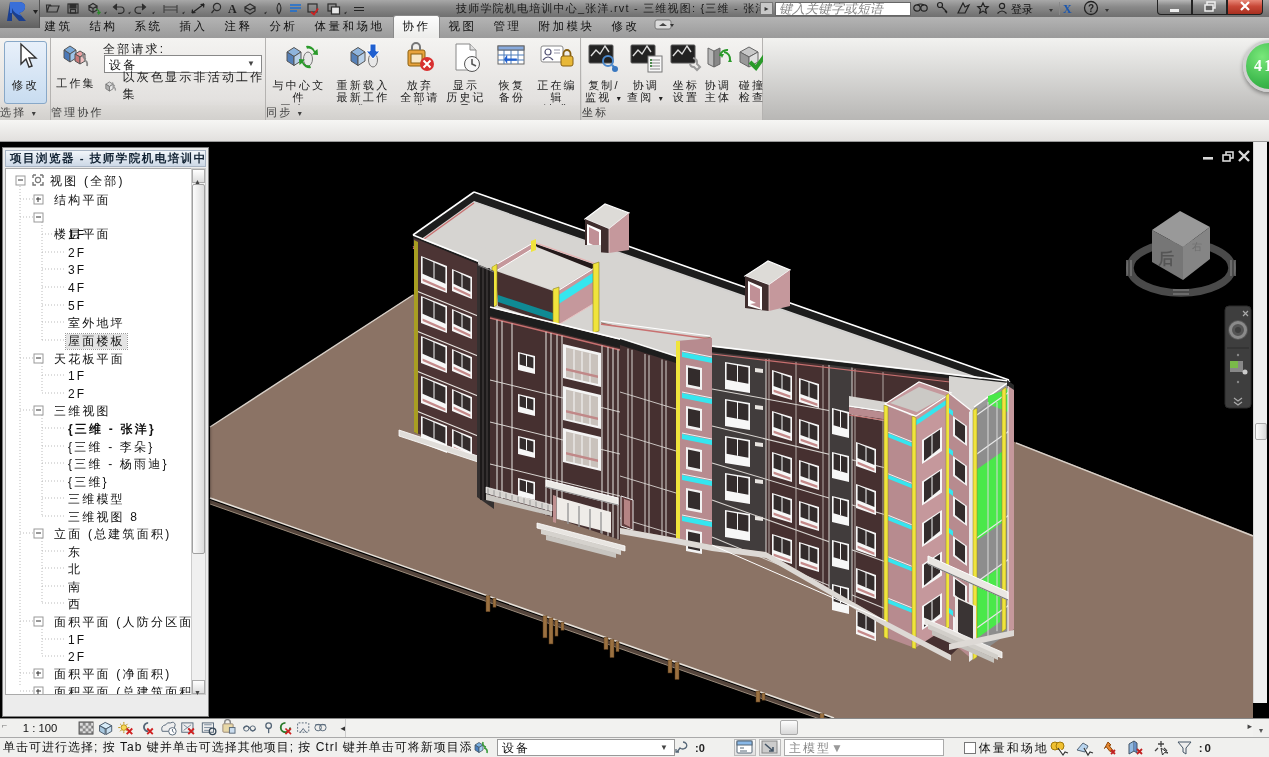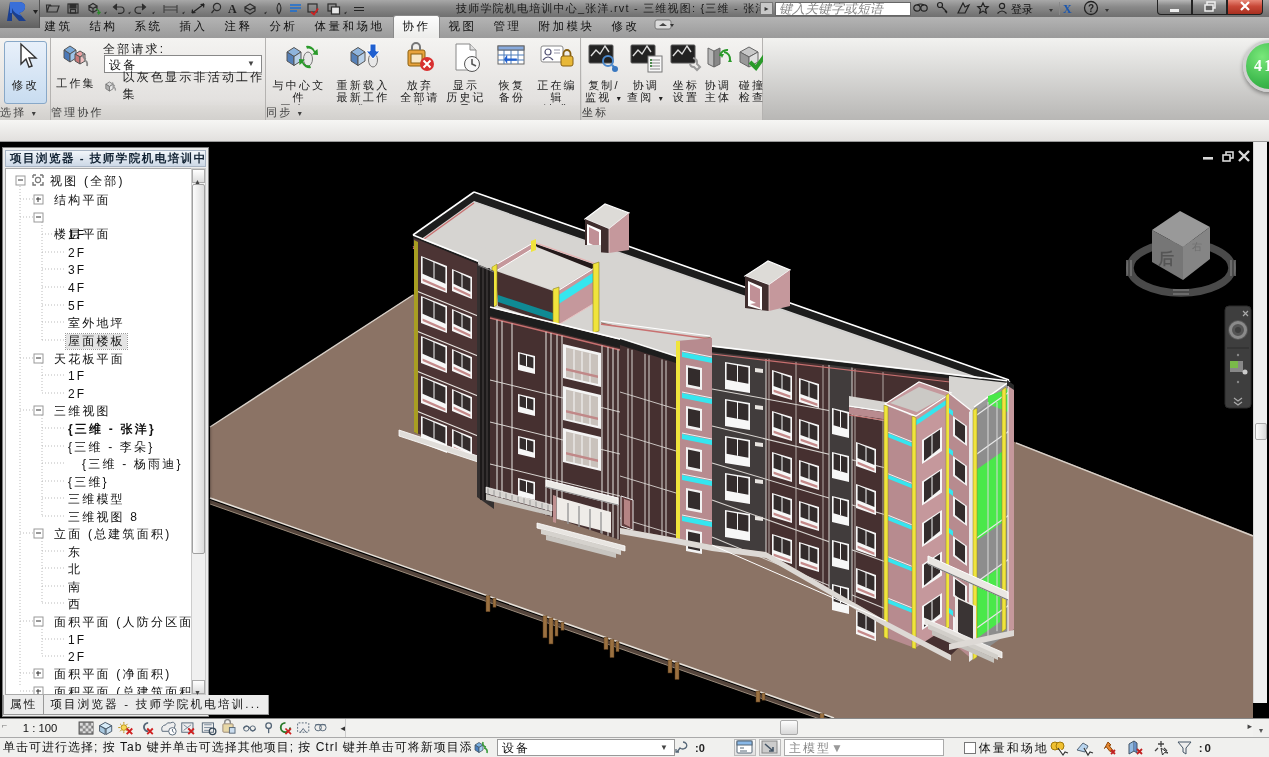--- a/index.html
+++ b/index.html
@@ -914,44 +914,40 @@
         <div class="trow" style="left:62px;top:112px">4F</div>
         <div class="trow" style="left:62px;top:130px">5F</div>
         <div class="trow" style="left:62px;top:147px">室外地坪</div>
         <div class="trow thl" style="left:62px;top:165px">屋面楼板</div>
         <div class="trow" style="left:48px;top:183px">天花板平面</div>
         <div class="trow" style="left:62px;top:200px">1F</div>
         <div class="trow" style="left:62px;top:218px">2F</div>
         <div class="trow" style="left:48px;top:235px">三维视图</div>
         <div class="trow tbold" style="left:62px;top:253px">{三维 - 张洋}</div>
         <div class="trow" style="left:62px;top:271px">{三维 - 李朵}</div>
-        <div class="trow" style="left:76px;top:288px">{三维 - 杨雨迪}</div>
+        <div class="trow" style="left:62px;top:288px">{三维 - 杨雨迪}</div>
         <div class="trow" style="left:62px;top:306px">{三维}</div>
         <div class="trow" style="left:62px;top:323px">三维模型</div>
         <div class="trow" style="left:62px;top:341px">三维视图 8</div>
         <div class="trow" style="left:48px;top:358px">立面 (总建筑面积)</div>
         <div class="trow" style="left:62px;top:376px">东</div>
         <div class="trow" style="left:62px;top:393px">北</div>
         <div class="trow" style="left:62px;top:411px">南</div>
         <div class="trow" style="left:62px;top:428px">西</div>
         <div class="trow" style="left:48px;top:446px">面积平面 (人防分区面积)</div>
         <div class="trow" style="left:62px;top:464px">1F</div>
         <div class="trow" style="left:62px;top:481px">2F</div>
         <div class="trow" style="left:48px;top:498px">面积平面 (净面积)</div>
         <div class="trow" style="left:48px;top:516px">面积平面 (总建筑面积)</div>
       </div>
       <div id="palsb">
       <div class="sbbtn" style="top:0"><span class="arr">▲</span></div>
       <div id="palthumb"></div>
       <div class="sbbtn" style="bottom:0"><span class="arr">▼</span></div>
     </div>
-      <div id="paltabs">
-        <div class="ptab">属性</div>
-        <div class="ptab ptact">项目浏览器 - 技师学院机电培训...</div>
-      </div>
     </div>
 <div id="viewbar">
   <div id="vbleft">
         <span id="grip">⌐</span>
         <svg width="345" height="19" viewBox="0 0 345 19">
       <text x="16" y="13.5" font-size="11.5" fill="#111">1 : 100</text>
           <g transform="translate(21,0) scale(0.95)">
       <g transform="translate(55,2)">
               <rect x="0" y="1" width="15" height="13" fill="#888" stroke="#555"></rect>
               <g fill="#ddd">

